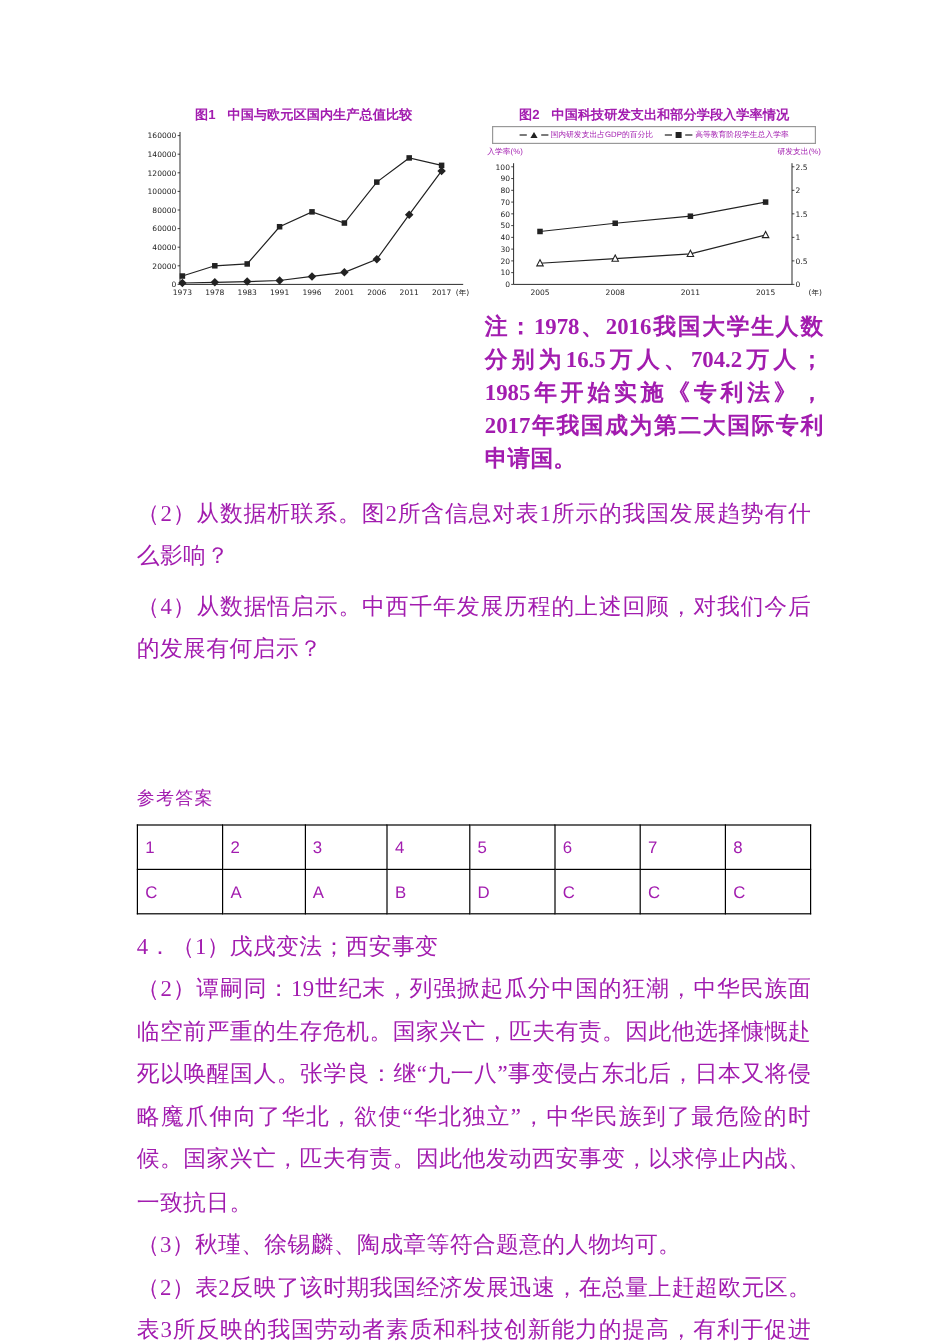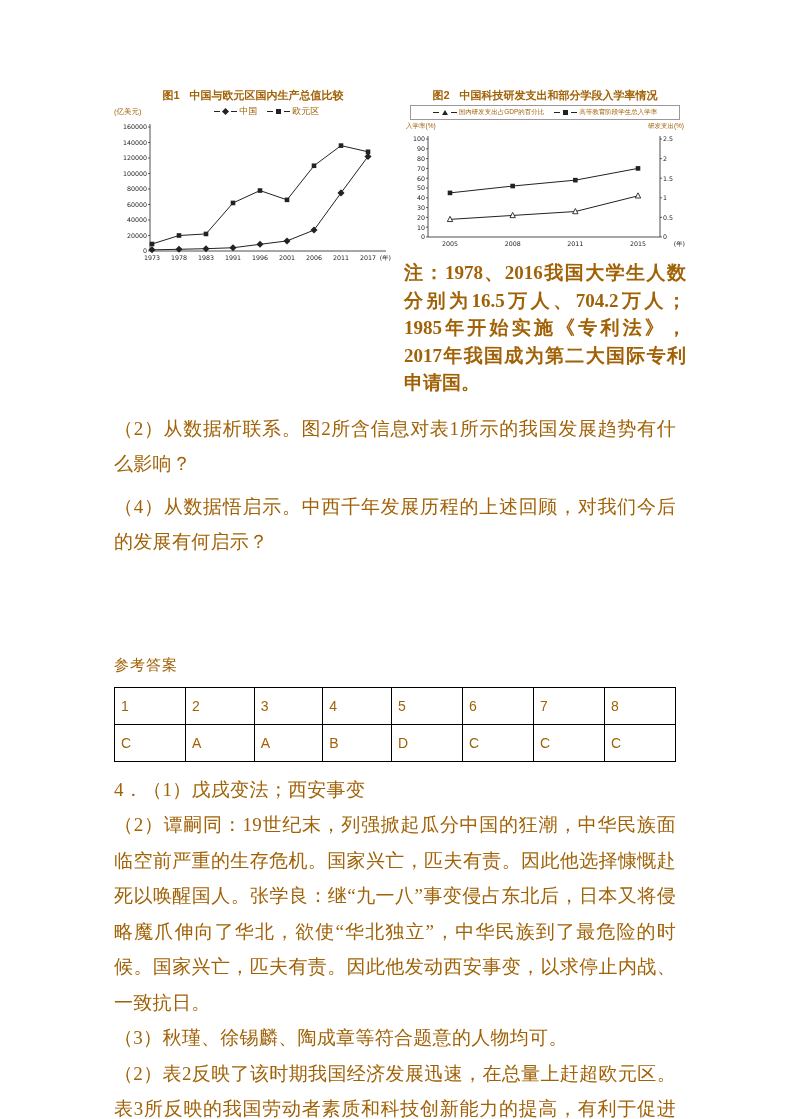--- a/index.html
+++ b/index.html
@@ -1,19 +1,19 @@
 <!DOCTYPE html>
 <html><head>
 <meta charset="utf-8">
 <style>
   html,body{margin:0;padding:0;background:#ffffff;}
   .page{
     width:790px;height:1119px;box-sizing:border-box;background:#fff;
     padding:88px 114px 0 114px;position:relative;overflow:hidden;
-    font-family:"Liberation Serif","DejaVu Serif",serif;color:#a16207;
+    font-family:"Liberation Serif","DejaVu Serif",serif;color:#a21caf;
   }
   
   .figures-row{display:flex;gap:12px;align-items:flex-start;margin-bottom:14px;min-height:218px;}
   .figcol{margin:0;padding:0;}
   .figcol.left{width:278px;}
   .figcol.right{width:286px;}
   .fig-title{font-size:11px;font-weight:bold;text-align:center;white-space:nowrap;margin:0 0 2px 0;
     font-family:"Liberation Sans","DejaVu Sans",sans-serif;}
   .fig-title .gap{display:inline-block;width:10px;}
   .fig1-meta{display:flex;align-items:center;font-size:9px;margin:0 0 1px 0;
@@ -46,37 +46,20 @@
 </style>
 </head>
 <body>
 
 <div class="page">
 
   <div class="figures-row">
 
     <figure class="figcol left">
       <figcaption class="fig-title"><span>图1</span><span class="gap"></span><span>中国与欧元区国内生产总值比较</span></figcaption>
-      <div class="fig1-meta">
-        <span class="yunit">(亿美元)</span>
-        <span class="legend">
-          <span class="leg-item">
-              <span class="ldash"></span>
-              <span class="mk-diamond"></span>
-              <span class="ldash"></span>
-              <span>中国</span>
-            </span>
-          <span class="leg-item">
-              <span class="ldash"></span>
-              <span class="mk-square"></span>
-              <span class="ldash"></span>
-              <span>欧元区</span>
-            </span>
-        </span>
-      </div>
       <div id="chart1" class="chartbox"><svg width="278" height="152" viewBox="0 0 278 152">
             <text x="33" y="134.3" font-size="6.3" fill="#222" font-family="DejaVu Sans, sans-serif" text-anchor="end">0</text>
             <line x1="34" y1="132" x2="36" y2="132" stroke="#222" stroke-width="0.7"></line>
             <text x="33" y="118.8" font-size="6.3" fill="#222" font-family="DejaVu Sans, sans-serif" text-anchor="end">20000</text>
             <line x1="34" y1="116.5" x2="36" y2="116.5" stroke="#222" stroke-width="0.7"></line>
             <text x="33" y="103.3" font-size="6.3" fill="#222" font-family="DejaVu Sans, sans-serif" text-anchor="end">40000</text>
             <line x1="34" y1="101" x2="36" y2="101" stroke="#222" stroke-width="0.7"></line>
             <text x="33" y="87.8" font-size="6.3" fill="#222" font-family="DejaVu Sans, sans-serif" text-anchor="end">60000</text>
             <line x1="34" y1="85.5" x2="36" y2="85.5" stroke="#222" stroke-width="0.7"></line>
             <text x="33" y="72.3" font-size="6.3" fill="#222" font-family="DejaVu Sans, sans-serif" text-anchor="end">80000</text>

